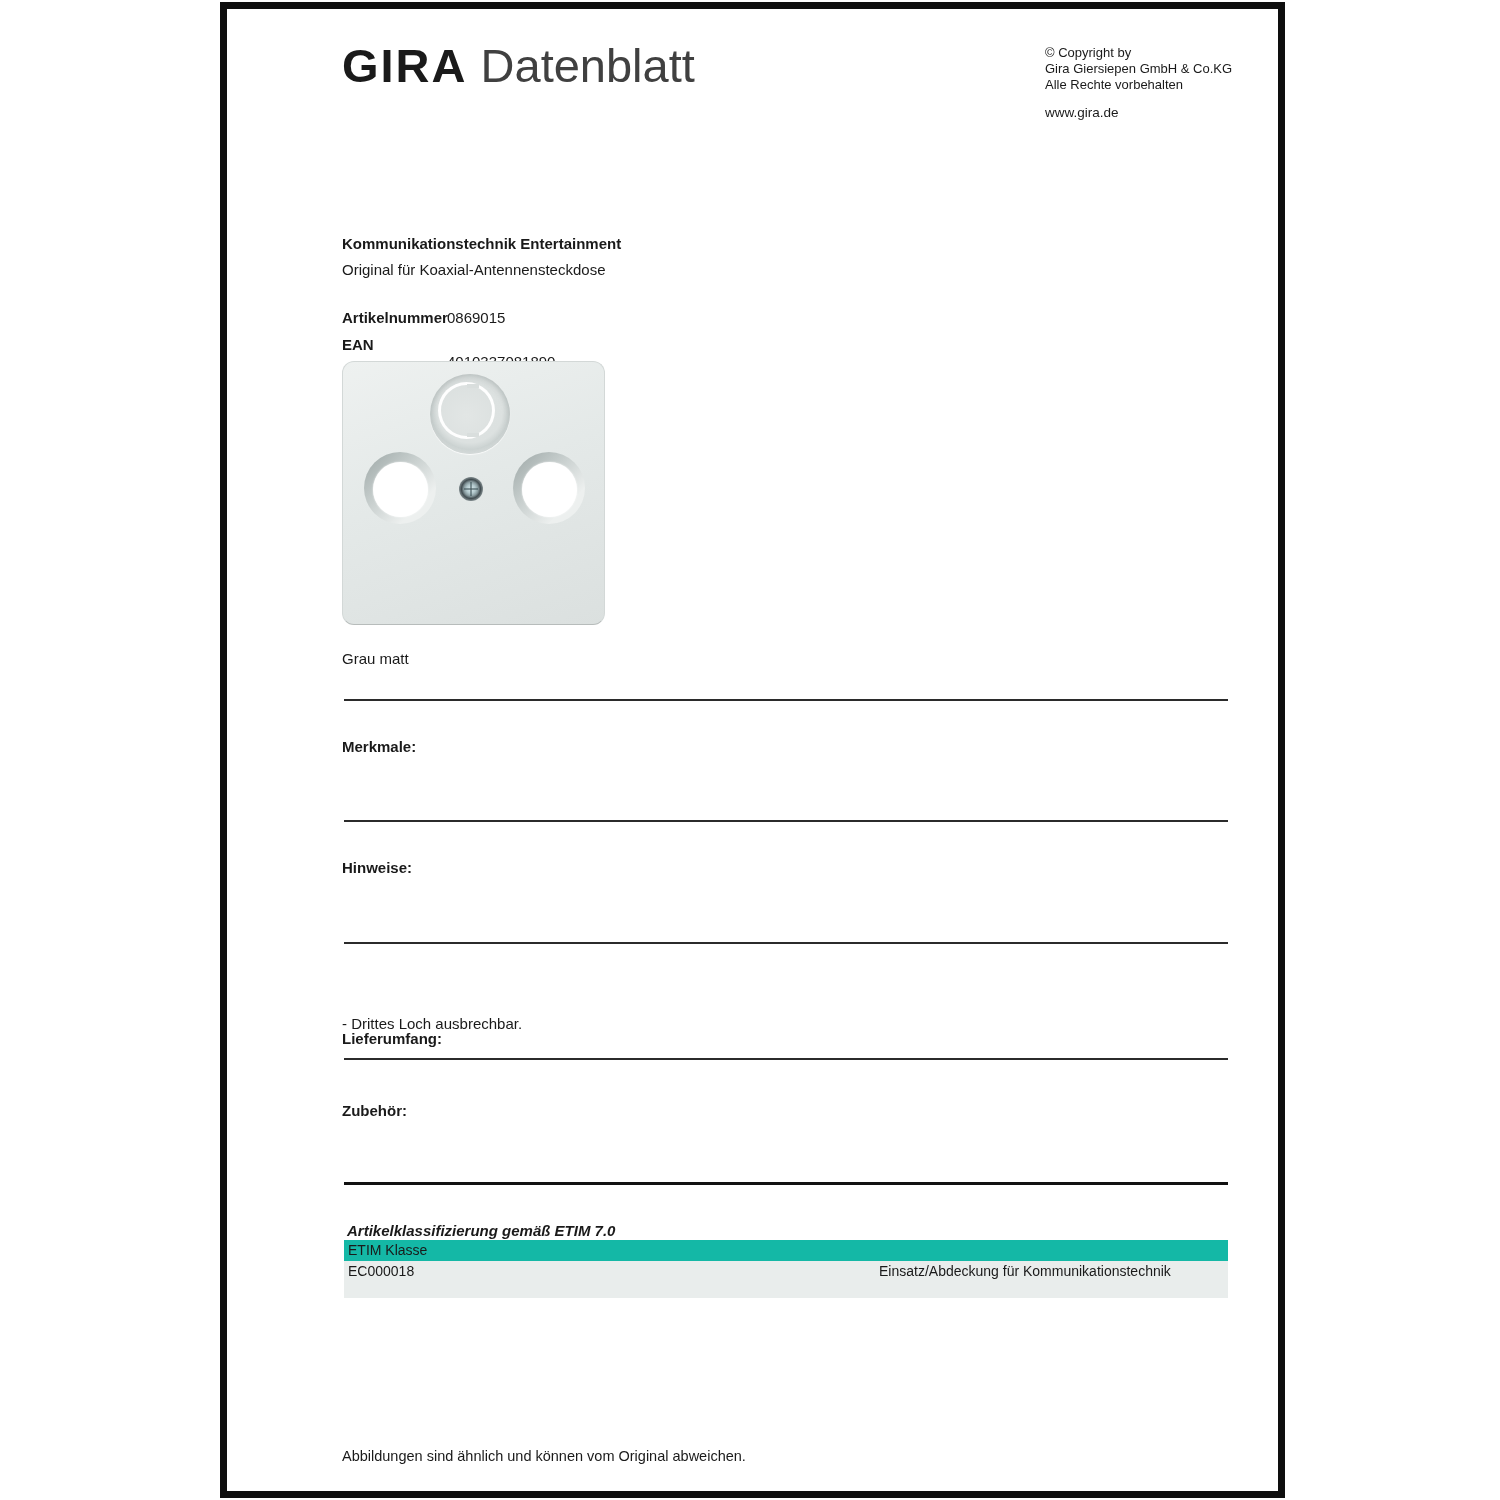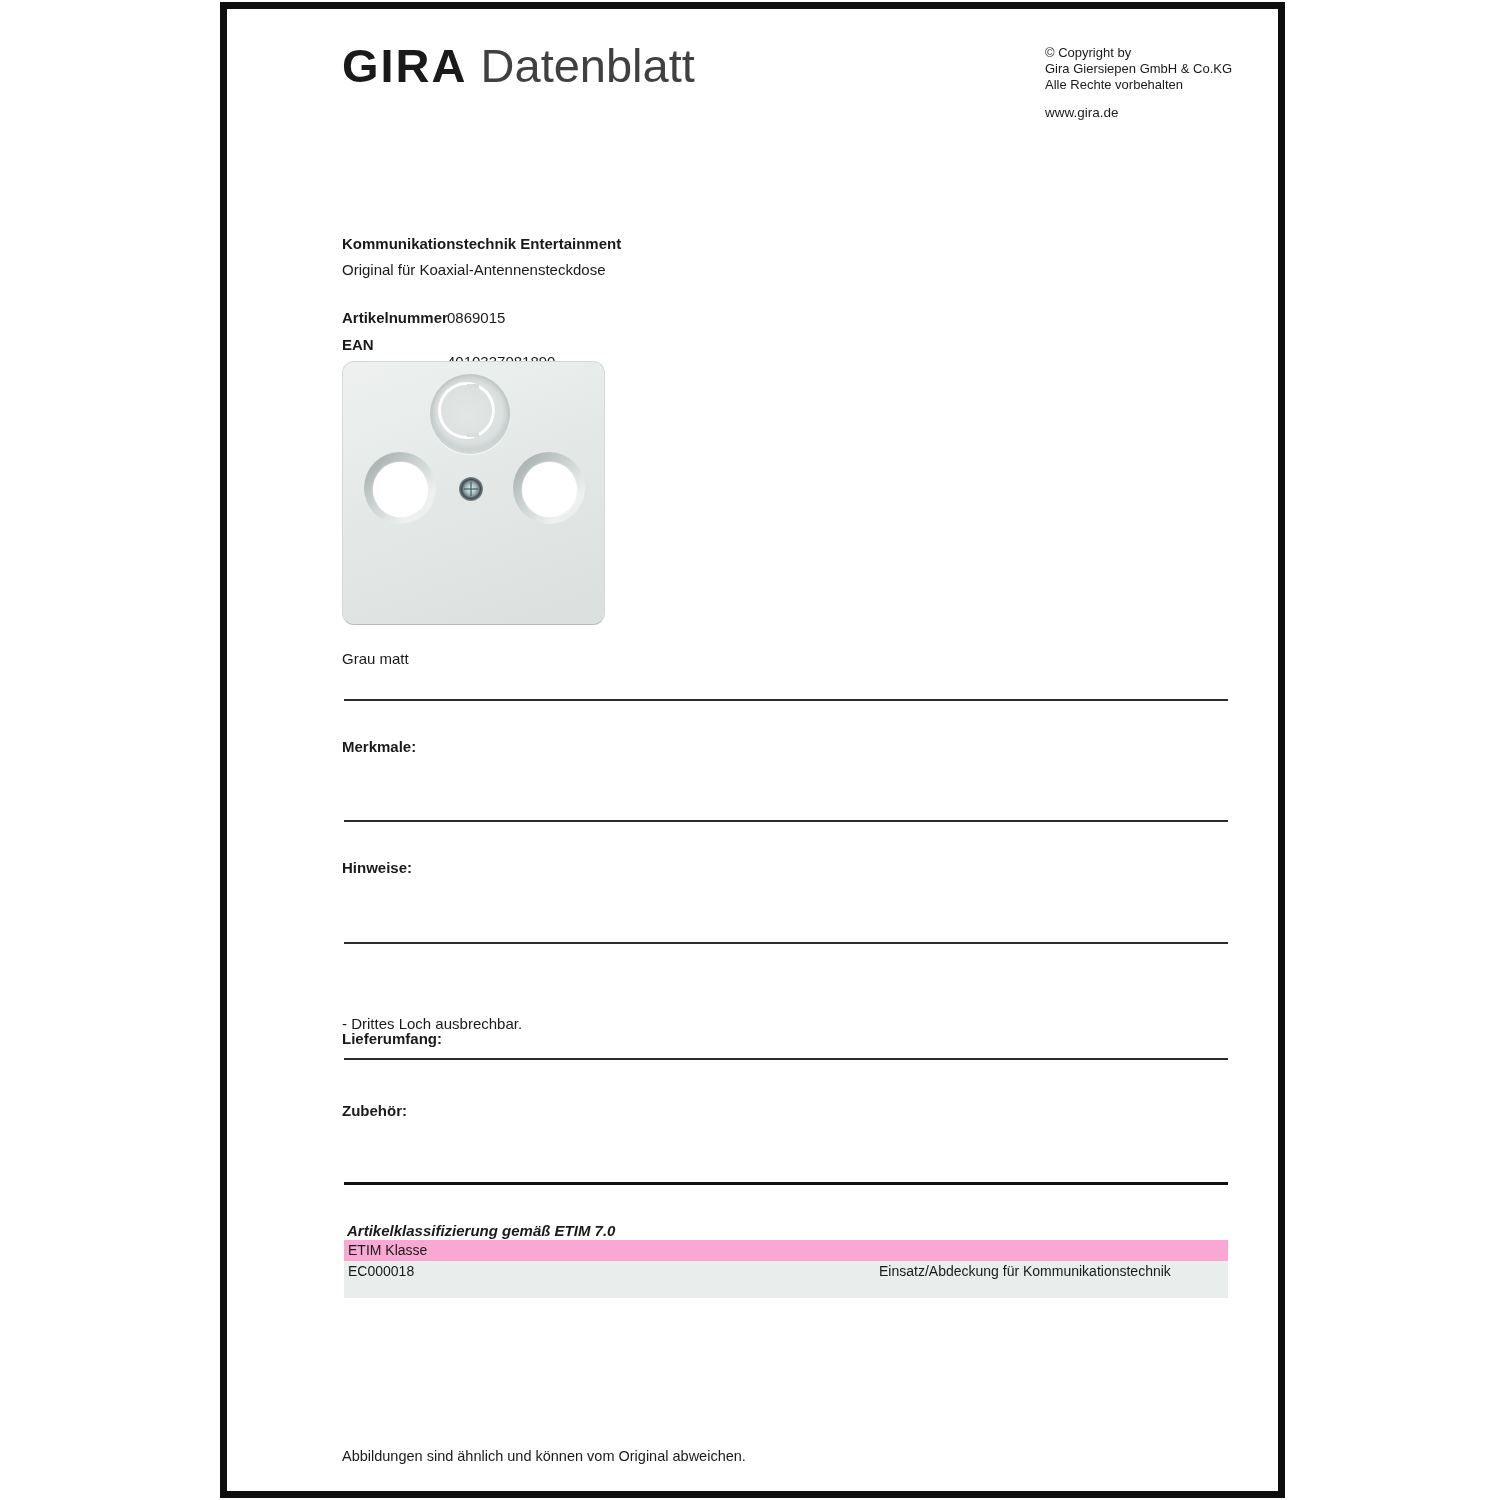--- a/index.html
+++ b/index.html
@@ -149,21 +149,21 @@
     <div class="abs b15 sec-lieferumfang">Lieferumfang:</div>
     <div class="abs r15 lief-item">- Drittes Loch ausbrechbar.</div>
 
     <div class="abs rule rule4"></div>
     <div class="abs b15 sec-zubehoer">Zubehör:</div>
 
     <div class="abs rule rule5"></div>
     <div class="abs b15 class-title">Artikelklassifizierung gemäß ETIM 7.0</div>
 
     <div class="abs etim-table">
-      <div class="etim-header" style="background: #f9a8d4;">ETIM Klasse</div>
+      <div class="etim-header" style="background: #14b8a6;">ETIM Klasse</div>
       <div class="etim-row" style="background: rgb(233, 237, 236);">
         <span class="etim-code">EC000018</span>
         <span class="etim-desc">Einsatz/Abdeckung für Kommunikationstechnik</span>
       </div>
     </div>
 
     <div class="abs footer">Abbildungen sind ähnlich und können vom Original abweichen.</div>
 
   </div>
 </div>

